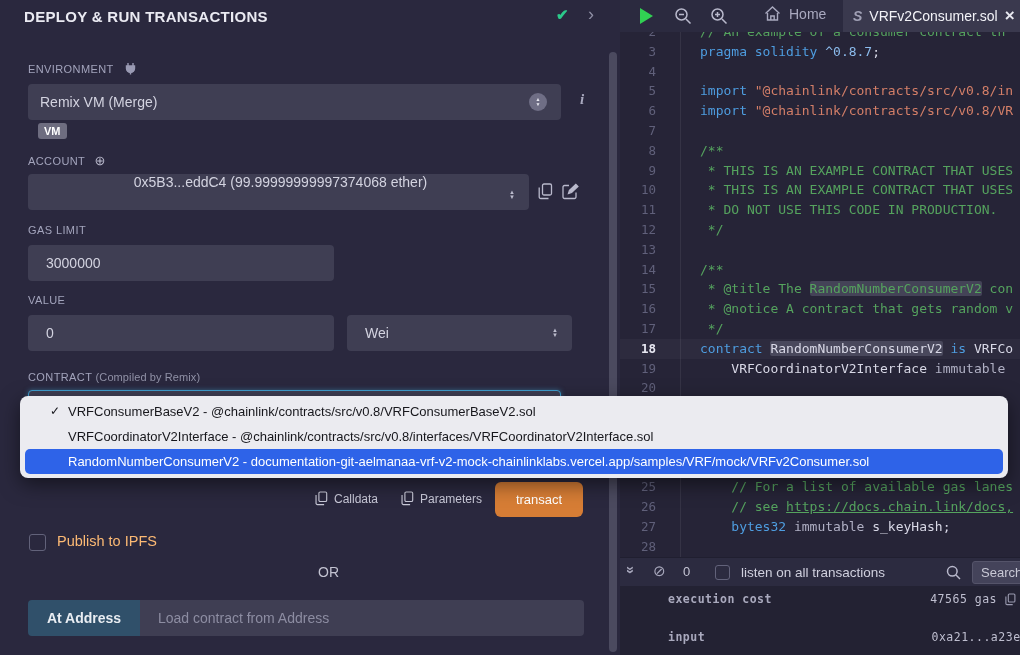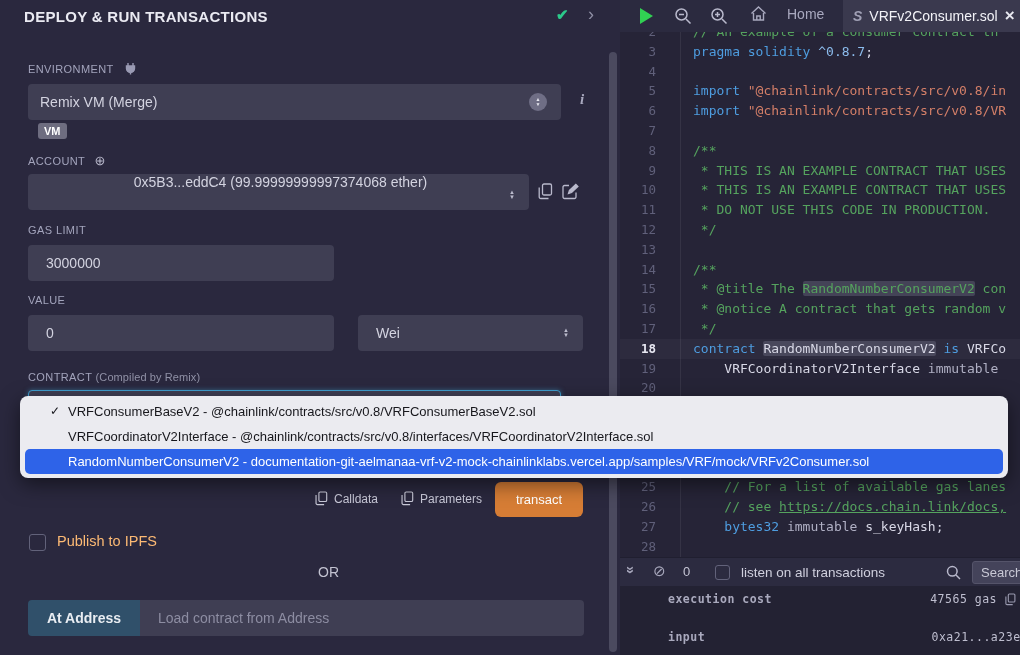--- a/index.html
+++ b/index.html
@@ -37,27 +37,27 @@
   .panel-scrollbar{ position:absolute; left:609px; top:52px; width:8px; height:600px; background:#4b4a5f; border-radius:4px; }
   .contract-select{ left:28px; top:390px; width:533px; border:1px solid #3f9fd0; box-shadow:0 0 5px rgba(70,170,220,.5); }
   
   .editor{ position:absolute; left:620px; top:0; width:400px; height:655px; background:#262437; overflow:hidden; }
   .ed-bar{ position:absolute; left:0; top:0; width:400px; height:32px; background:#2b2a3f; z-index:3; }
   .play-tri{ position:absolute; left:20px; top:8px; width:0; height:0; border-top:8px solid transparent; border-bottom:8px solid transparent; border-left:13px solid #31d053; }
   .ed-tab{ position:absolute; left:223px; top:0; width:177px; height:32px; background:#3a394e; display:flex; align-items:center; padding:0 10px; gap:7px; }
   .tab-s{ font-size:14px; font-weight:700; color:#a0a0b5; font-style:italic; }
   .tab-label{ font-size:14px; color:#f2f2f7; white-space:nowrap; }
   .tab-close{ margin-left:auto; font-size:17px; font-weight:700; color:#e8e8f0; line-height:16px; cursor:pointer; }
-  .home-tab{ position:absolute; left:130px; top:6px; display:flex; align-items:center; gap:20px; color:#a9a9bf; font-size:14px; }
+  .home-tab{ position:absolute; left:144px; top:6px; display:flex; align-items:center; gap:8px; color:#a9a9bf; font-size:14px; }
   .code{ position:absolute; left:0; top:22px; width:400px; z-index:1; font-family:"DejaVu Sans Mono",monospace; font-size:13px; }
   .line{ height:19.8px; line-height:19.8px; display:flex; white-space:pre; }
   .line.active{ background:rgba(255,255,255,.035); }
   .gutter{ width:60px; flex:0 0 60px; text-align:right; padding-right:24px; color:#60607a; font-size:12.5px; }
   .line.active .gutter{ color:#e8e8f2; font-weight:700; }
-  .codetext{ border-left:1px solid rgba(255,255,255,.07); padding-left:12px; flex:1; overflow:hidden; }
+  .codetext{ border-left:1px solid rgba(255,255,255,.07); padding-left:19px; flex:1; overflow:hidden; }
   .tok-kw{ color:#4e9de0; } .tok-ver{ color:#8cbced; } .tok-str{ color:#d47f68; }
   .tok-cmt{ color:#55a35e; } .tok-id{ color:#d8d8e6; } .tok-mod{ color:#b0b0c4; }
   .tok-url{ color:#55a35e; text-decoration:underline; }
   .tok-cmt-hl{ color:#55a35e; background:rgba(133,133,155,.32); border-radius:2px; }
   .tok-id-hl{ color:#d8d8e6; background:rgba(133,133,155,.32); border-radius:2px; }
   
   .terminal{ position:absolute; left:0; bottom:0; width:400px; height:98px; z-index:4; overflow:hidden; }
   .term-bar{ position:relative; height:29px; background:#2c2b40; border-top:1px solid #201f30; }
   .term-dblchev{ position:absolute; left:8px; top:3px; color:#a8a8bc; font-size:14px; font-weight:700; transform:rotate(90deg); letter-spacing:-2px; }
   .term-block{ position:absolute; left:33px; top:4px; color:#a8a8bc; font-size:15px; }
@@ -136,21 +136,21 @@
             <path d="M6.5 10.5l1-3.2 6.3-6 2.1 2.2-6.3 6z" fill="#b9b9cc"></path>
           </g>
         </svg>
     </span>
 
     <div class="lbl" style="left:28px;top:224px;">GAS LIMIT</div>
     <input class="inputbox" style="left: 28px; top: 245px; width: 306px;" value="3000000">
 
     <div class="lbl" style="left:28px;top:294px;">VALUE</div>
     <input class="inputbox" style="left: 28px; top: 315px; width: 306px;" value="0">
-    <div class="selectbox" style="left:347px;top:315px;width:225px;margin-left:11px;">
+    <div class="selectbox" style="left:347px;top:315px;width:225px;">
       <span>Wei</span>
       <span class="carets">
         <span>▲</span>
           <span>▼</span>
       </span>
     </div>
 
     <div class="lbl" style="left:28px;top:371px;">
       <span>CONTRACT</span>
       <span class="suffix" style="text-transform:none;">(Compiled by Remix)</span>

